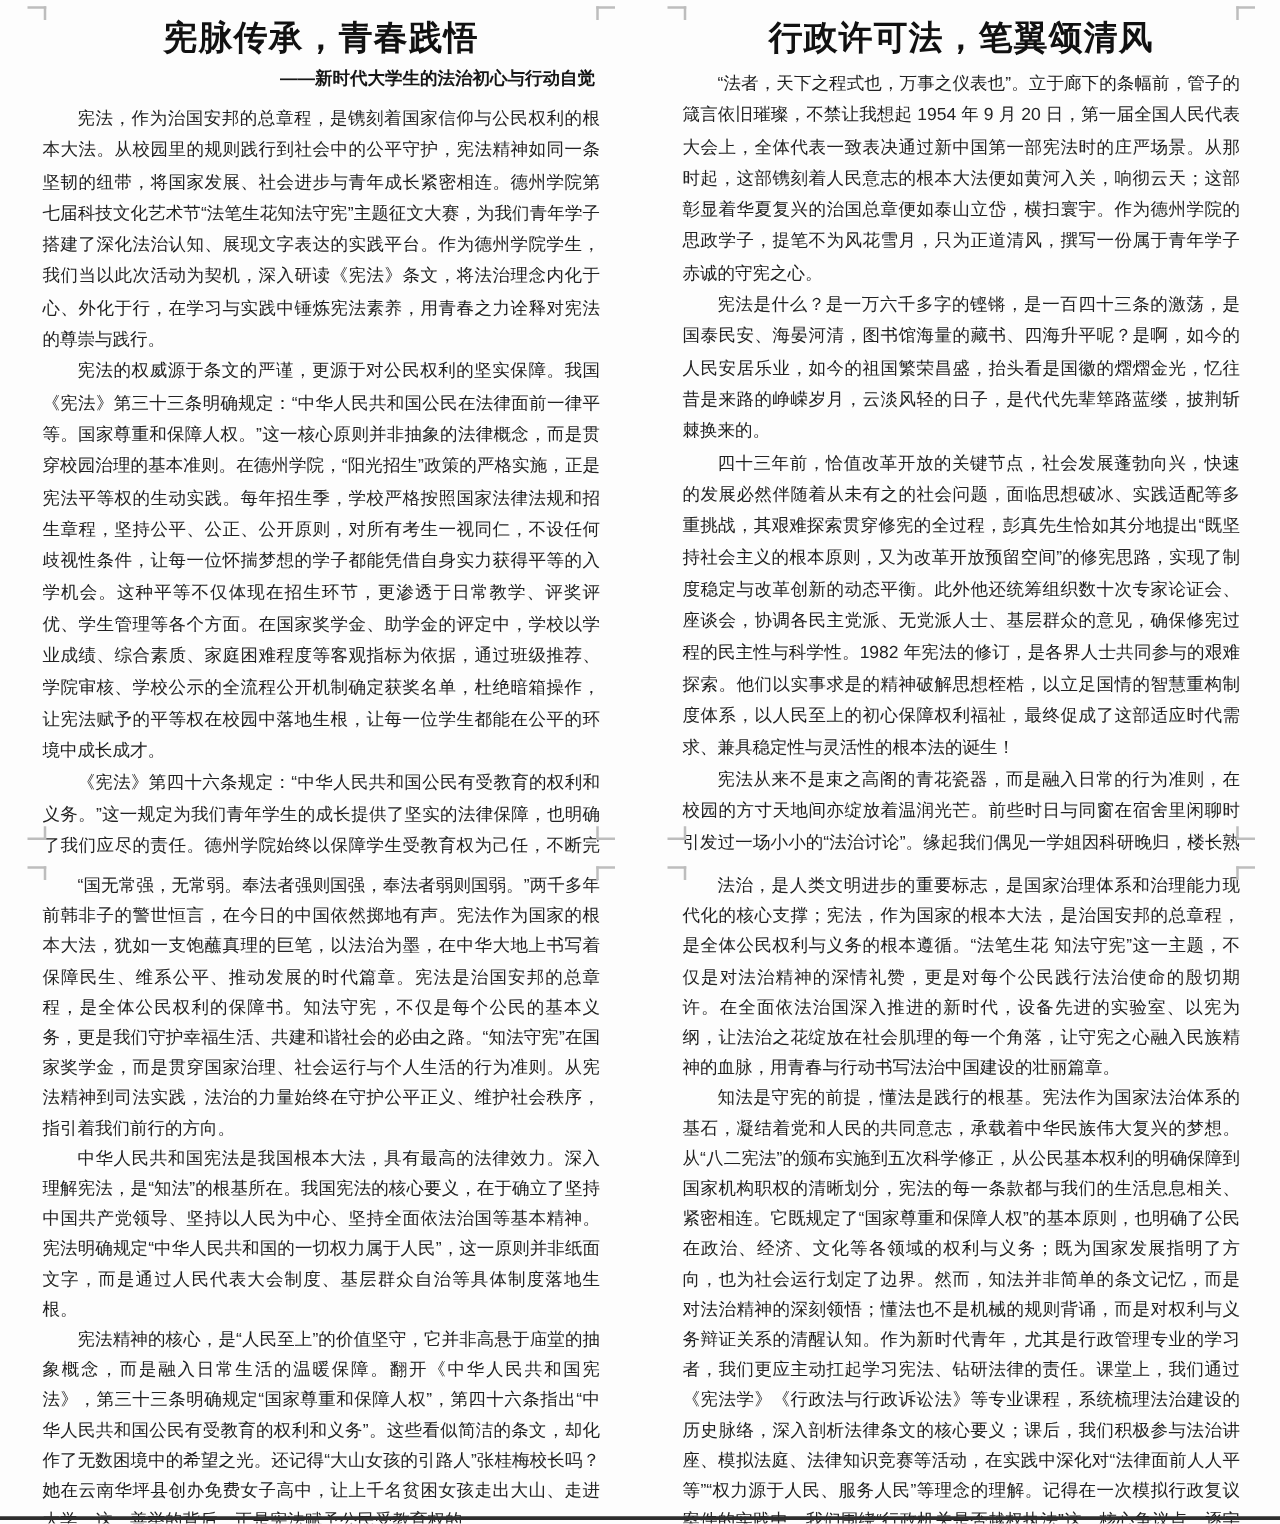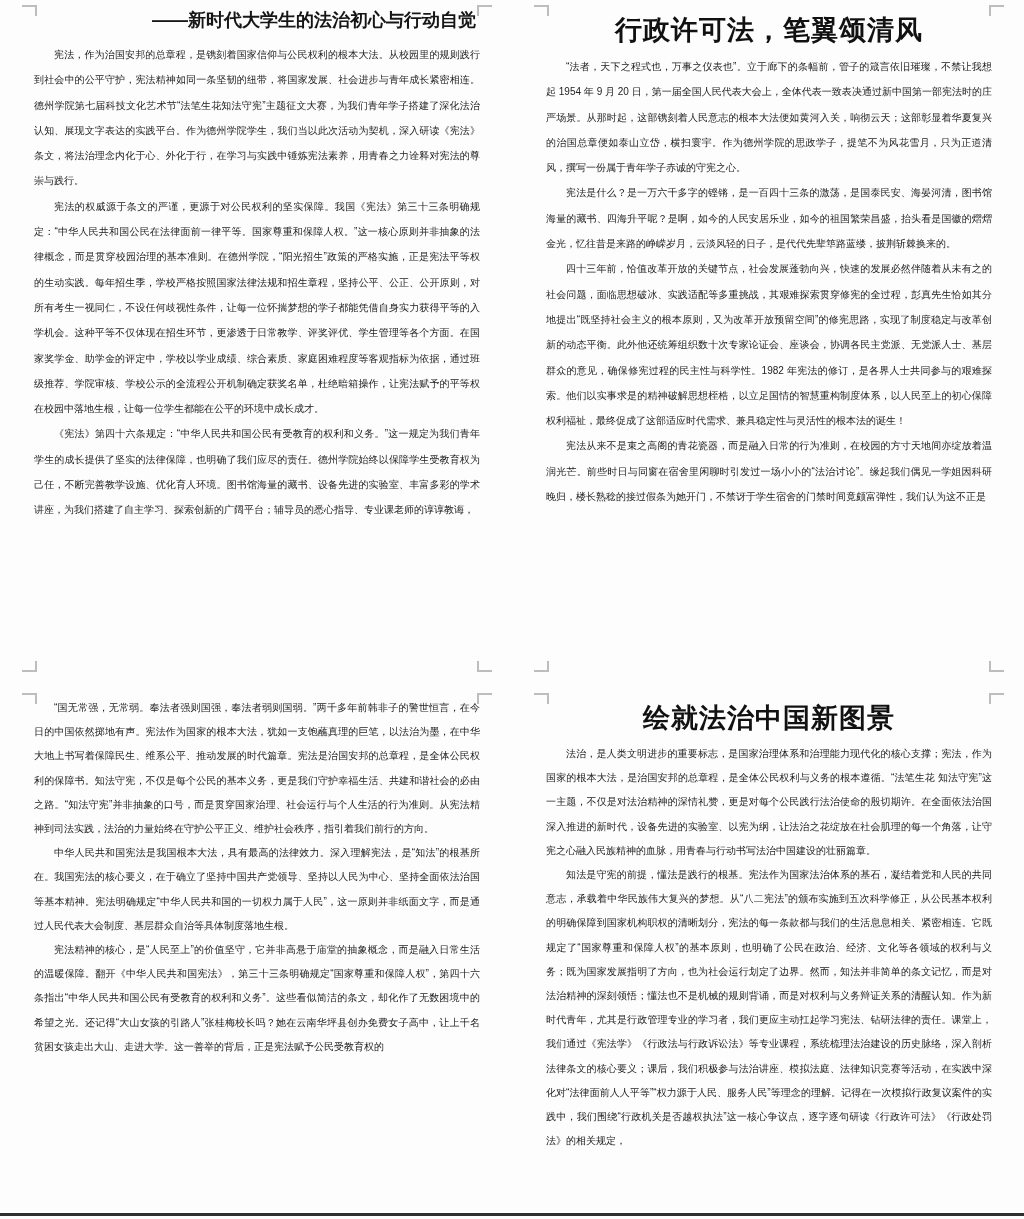--- a/index.html
+++ b/index.html
@@ -25,29 +25,29 @@
 
   .essay-title{
     font-size:27px;
     font-weight:700;
     text-align:center;
     letter-spacing:1px;
     margin:4px 0 6px 0;
     color:#111;
   }
   .essay-subtitle{
-    font-size:18px;
+    font-size:14px;
     font-weight:700;
     text-align:right;
     margin:0 4px 10px 0;
     color:#161616;
   }
   .body-text .para{
     margin:0;
-    font-size:10px;
+    font-size:14px;
     text-indent:2em;
     text-align:justify;
     color:#222;
   }
   .lh-top .para{line-height:25.3px;}
   .lh-bottom .para{line-height:24.2px;}
 
   
   .mark{position:absolute;width:13px;height:9px;}
   .mark.tl{border-top:2px solid #bdbdbd;border-right:2px solid #bdbdbd;left:22px;top:5px;}
@@ -65,20 +65,21 @@
 </head>
 <body>
 
 <div class="sheet">
 
   <section class="page page-tl">
     <span class="mark tl"></span>
     <span class="mark tr"></span>
     <span class="mark bl"></span>
     <span class="mark br"></span>
+    <h1 class="essay-title">宪脉传承，青春践悟</h1>
     <div class="essay-subtitle">——新时代大学生的法治初心与行动自觉</div>
     <div class="body-text lh-top">
         <p class="para">宪法，作为治国安邦的总章程，是镌刻着国家信仰与公民权利的根本大法。从校园里的规则践行到社会中的公平守护，宪法精神如同一条坚韧的纽带，将国家发展、社会进步与青年成长紧密相连。德州学院第七届科技文化艺术节“法笔生花知法守宪”主题征文大赛，为我们青年学子搭建了深化法治认知、展现文字表达的实践平台。作为德州学院学生，我们当以此次活动为契机，深入研读《宪法》条文，将法治理念内化于心、外化于行，在学习与实践中锤炼宪法素养，用青春之力诠释对宪法的尊崇与践行。</p>
         <p class="para">宪法的权威源于条文的严谨，更源于对公民权利的坚实保障。我国《宪法》第三十三条明确规定：“中华人民共和国公民在法律面前一律平等。国家尊重和保障人权。”这一核心原则并非抽象的法律概念，而是贯穿校园治理的基本准则。在德州学院，“阳光招生”政策的严格实施，正是宪法平等权的生动实践。每年招生季，学校严格按照国家法律法规和招生章程，坚持公平、公正、公开原则，对所有考生一视同仁，不设任何歧视性条件，让每一位怀揣梦想的学子都能凭借自身实力获得平等的入学机会。这种平等不仅体现在招生环节，更渗透于日常教学、评奖评优、学生管理等各个方面。在国家奖学金、助学金的评定中，学校以学业成绩、综合素质、家庭困难程度等客观指标为依据，通过班级推荐、学院审核、学校公示的全流程公开机制确定获奖名单，杜绝暗箱操作，让宪法赋予的平等权在校园中落地生根，让每一位学生都能在公平的环境中成长成才。</p>
         <p class="para">《宪法》第四十六条规定：“中华人民共和国公民有受教育的权利和义务。”这一规定为我们青年学生的成长提供了坚实的法律保障，也明确了我们应尽的责任。德州学院始终以保障学生受教育权为己任，不断完善教学设施、优化育人环境。图书馆海量的藏书、设备先进的实验室、丰富多彩的学术讲座，为我们搭建了自主学习、探索创新的广阔平台；辅导员的悉心指导、专业课老师的谆谆教诲，</p>
       </div>
   </section>
 
   <section class="page page-tr">
     <span class="mark tl"></span>
@@ -92,31 +93,30 @@
         <p class="para">四十三年前，恰值改革开放的关键节点，社会发展蓬勃向兴，快速的发展必然伴随着从未有之的社会问题，面临思想破冰、实践适配等多重挑战，其艰难探索贯穿修宪的全过程，彭真先生恰如其分地提出“既坚持社会主义的根本原则，又为改革开放预留空间”的修宪思路，实现了制度稳定与改革创新的动态平衡。此外他还统筹组织数十次专家论证会、座谈会，协调各民主党派、无党派人士、基层群众的意见，确保修宪过程的民主性与科学性。1982 年宪法的修订，是各界人士共同参与的艰难探索。他们以实事求是的精神破解思想桎梏，以立足国情的智慧重构制度体系，以人民至上的初心保障权利福祉，最终促成了这部适应时代需求、兼具稳定性与灵活性的根本法的诞生！</p>
         <p class="para">宪法从来不是束之高阁的青花瓷器，而是融入日常的行为准则，在校园的方寸天地间亦绽放着温润光芒。前些时日与同窗在宿舍里闲聊时引发过一场小小的“法治讨论”。缘起我们偶见一学姐因科研晚归，楼长熟稔的接过假条为她开门，不禁讶于学生宿舍的门禁时间竟颇富弹性，我们认为这不正是</p>
       </div>
 
   </section>
 
   <section class="page page-bl">
     <span class="mark tl"></span>
     <span class="mark tr"></span>
     <div class="body-text lh-bottom">
-        <p class="para">“国无常强，无常弱。奉法者强则国强，奉法者弱则国弱。”两千多年前韩非子的警世恒言，在今日的中国依然掷地有声。宪法作为国家的根本大法，犹如一支饱蘸真理的巨笔，以法治为墨，在中华大地上书写着保障民生、维系公平、推动发展的时代篇章。宪法是治国安邦的总章程，是全体公民权利的保障书。知法守宪，不仅是每个公民的基本义务，更是我们守护幸福生活、共建和谐社会的必由之路。“知法守宪”并非抽象的口号，而是贯穿国家治理、社会运行与个人生活的行为准则。从宪法精神到司法实践，法治的力量始终在守护公平正义、维护社会秩序，指引着我们前行的方向。</p>
+        <p class="para">“国无常强，无常弱。奉法者强则国强，奉法者弱则国弱。”两千多年前韩非子的警世恒言，在今日的中国依然掷地有声。宪法作为国家的根本大法，犹如一支饱蘸真理的巨笔，以法治为墨，在中华大地上书写着保障民生、维系公平、推动发展的时代篇章。宪法是治国安邦的总章程，是全体公民权利的保障书。知法守宪，不仅是每个公民的基本义务，更是我们守护幸福生活、共建和谐社会的必由之路。“知法守宪”在国家奖学金，而是贯穿国家治理、社会运行与个人生活的行为准则。从宪法精神到司法实践，法治的力量始终在守护公平正义、维护社会秩序，指引着我们前行的方向。</p>
         <p class="para">中华人民共和国宪法是我国根本大法，具有最高的法律效力。深入理解宪法，是“知法”的根基所在。我国宪法的核心要义，在于确立了坚持中国共产党领导、坚持以人民为中心、坚持全面依法治国等基本精神。宪法明确规定“中华人民共和国的一切权力属于人民”，这一原则并非纸面文字，而是通过人民代表大会制度、基层群众自治等具体制度落地生根。</p>
         <p class="para">宪法精神的核心，是“人民至上”的价值坚守，它并非高悬于庙堂的抽象概念，而是融入日常生活的温暖保障。翻开《中华人民共和国宪法》，第三十三条明确规定“国家尊重和保障人权”，第四十六条指出“中华人民共和国公民有受教育的权利和义务”。这些看似简洁的条文，却化作了无数困境中的希望之光。还记得“大山女孩的引路人”张桂梅校长吗？她在云南华坪县创办免费女子高中，让上千名贫困女孩走出大山、走进大学。这一善举的背后，正是宪法赋予公民受教育权的</p>
       </div>
 
   </section>
 
   <section class="page page-br">
     <span class="mark tl"></span>
     <span class="mark tr"></span>
-    <h1 class="essay-title">绘就法治中国新图景</h1>
     <div class="body-text lh-bottom">
         <p class="para">法治，是人类文明进步的重要标志，是国家治理体系和治理能力现代化的核心支撑；宪法，作为国家的根本大法，是治国安邦的总章程，是全体公民权利与义务的根本遵循。“法笔生花 知法守宪”这一主题，不仅是对法治精神的深情礼赞，更是对每个公民践行法治使命的殷切期许。在全面依法治国深入推进的新时代，设备先进的实验室、以宪为纲，让法治之花绽放在社会肌理的每一个角落，让守宪之心融入民族精神的血脉，用青春与行动书写法治中国建设的壮丽篇章。</p>
         <p class="para">知法是守宪的前提，懂法是践行的根基。宪法作为国家法治体系的基石，凝结着党和人民的共同意志，承载着中华民族伟大复兴的梦想。从“八二宪法”的颁布实施到五次科学修正，从公民基本权利的明确保障到国家机构职权的清晰划分，宪法的每一条款都与我们的生活息息相关、紧密相连。它既规定了“国家尊重和保障人权”的基本原则，也明确了公民在政治、经济、文化等各领域的权利与义务；既为国家发展指明了方向，也为社会运行划定了边界。然而，知法并非简单的条文记忆，而是对法治精神的深刻领悟；懂法也不是机械的规则背诵，而是对权利与义务辩证关系的清醒认知。作为新时代青年，尤其是行政管理专业的学习者，我们更应主动扛起学习宪法、钻研法律的责任。课堂上，我们通过《宪法学》《行政法与行政诉讼法》等专业课程，系统梳理法治建设的历史脉络，深入剖析法律条文的核心要义；课后，我们积极参与法治讲座、模拟法庭、法律知识竞赛等活动，在实践中深化对“法律面前人人平等”“权力源于人民、服务人民”等理念的理解。记得在一次模拟行政复议案件的实践中，我们围绕“行政机关是否越权执法”这一核心争议点，逐字逐句研读《行政许可法》《行政处罚法》的相关规定，</p>
       </div>
   </section>
 
   <div class="scan-bottom-line"></div>
 </div>
 
 </body></html>

